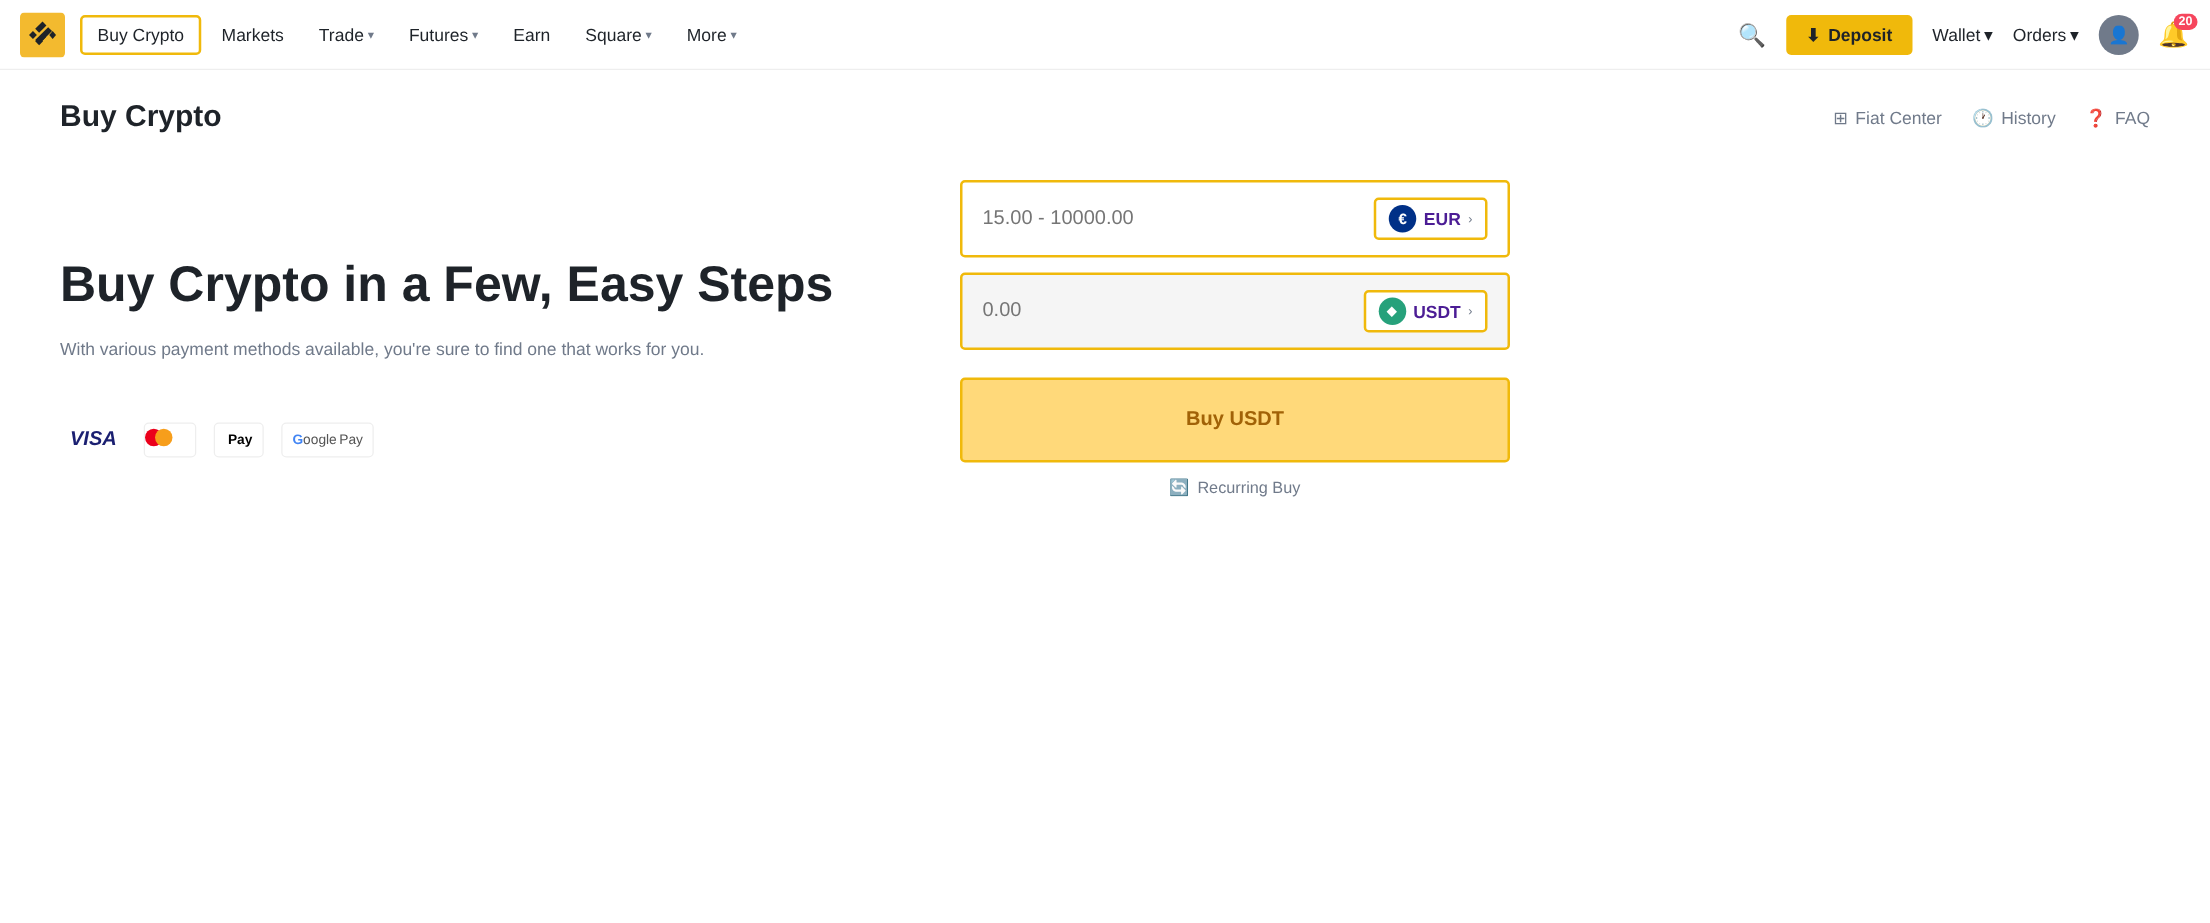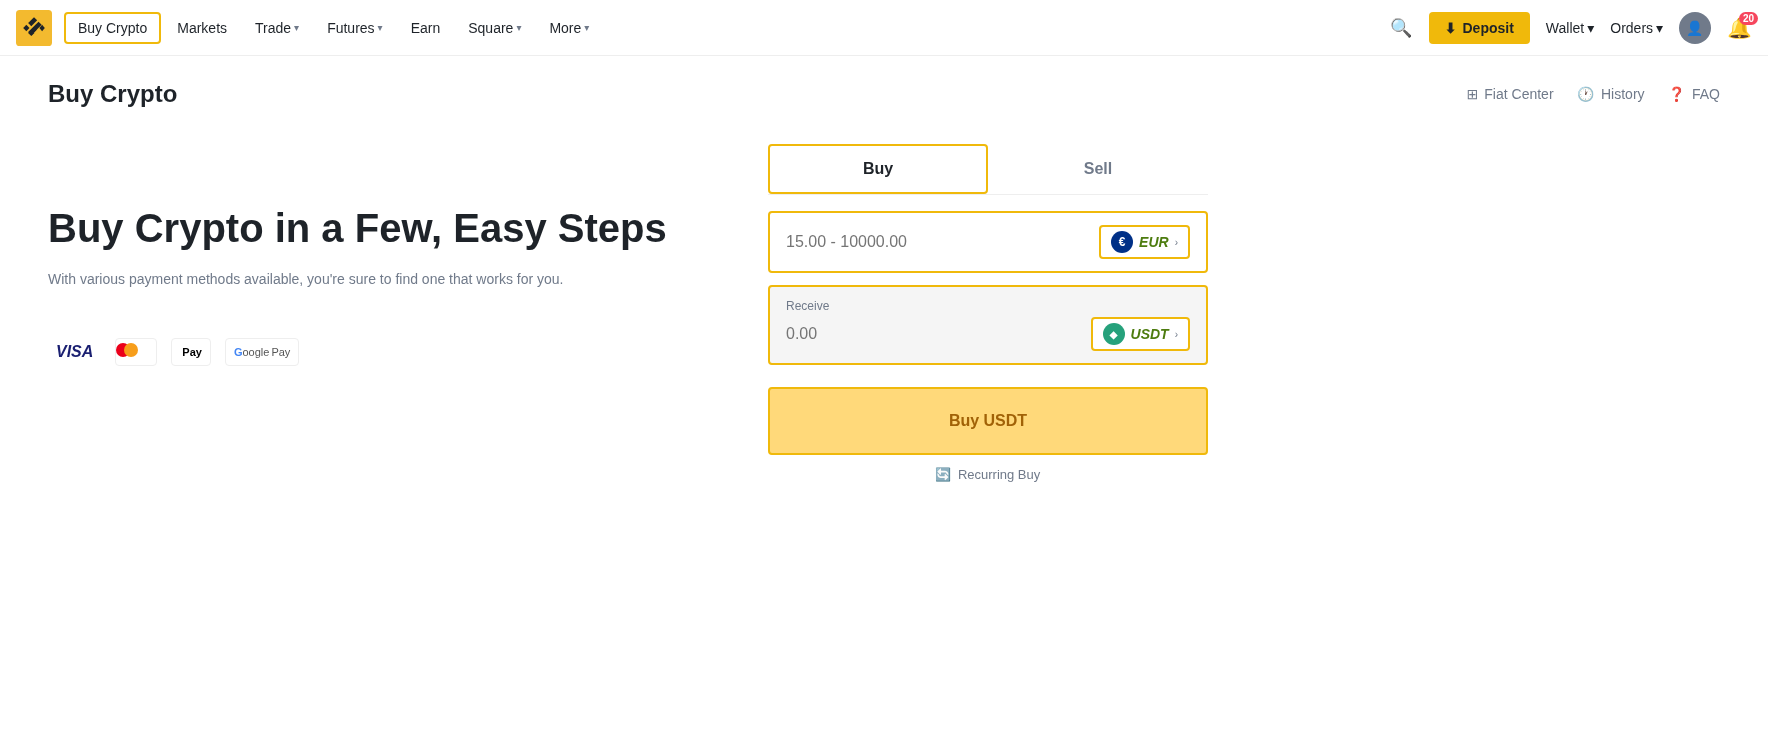--- a/index.html
+++ b/index.html
@@ -112,21 +112,21 @@
       border: 2px solid #f0b90b; border-radius: 4px; padding: 4px 10px;
       cursor: pointer; background: white;
     }
     .currency-icon {
       width: 22px; height: 22px; border-radius: 50%;
       display: flex; align-items: center; justify-content: center;
       font-size: 12px; font-weight: 700; color: white;
     }
     .currency-icon.eur { background: #003087; }
     .currency-icon.usdt { background: #26a17b; font-size: 10px; }
-    .currency-name { font-size: 14px; font-weight: 600; color: #4d7c0f; font-style: italic; }
+    .currency-name { font-size: 14px; font-weight: 600; color: #4c1d95; }
     .currency-chevron { font-size: 10px; color: #707a8a; }
 
     
     .buy-btn {
       width: 100%; padding: 23px; background: #ffd97a; color: #a16207;
       border: 2px solid #f0b90b; border-radius: 4px; font-size: 16px;
       font-weight: 600; cursor: pointer; margin-top: 10px; margin-bottom: 12px;
     }
     .recurring-buy {
       display: flex; align-items: center; justify-content: center; gap: 6px;
@@ -242,47 +242,38 @@
         <div class="payment-card" style="font-size:11px;">
           <span style="color:#4285F4; font-weight:700;">G</span>
             <span style="color:#555; font-weight:400;">oogle </span>
             <span style="color:#555; font-weight:400; margin-left:2px;">Pay</span>
         </div>
       </div>
     </div>
 
     <div class="right-panel">
       
-      <div class="tab-container">
-        <button class="tab-btn active">
-          <span>Buy</span>
-        </button>
-        <button class="tab-btn">
-          <span>Sell</span>
-        </button>
-      </div>
 
       
       <div class="form-group">
         <div class="input-box">
           <div class="input-row">
             <input type="text" class="input-value" style="border: none; background: transparent; font-size: 16px; color: rgb(183, 189, 198); flex: 1 1 0%; outline: none; width: 100%;" placeholder="15.00 - 10000.00">
             <div class="currency-selector">
               <div class="currency-icon eur">€</div>
               <span class="currency-name">EUR</span>
               <span class="currency-chevron">›</span>
             </div>
           </div>
         </div>
       </div>
 
       
       <div class="form-group">
         <div class="input-box receive">
-          <div class="input-label">Receive</div>
           <div class="input-row">
             <input type="text" class="input-value" style="border: none; background: transparent; font-size: 16px; color: rgb(183, 189, 198); flex: 1 1 0%; outline: none; width: 100%;" placeholder="0.00">
             <div class="currency-selector">
               <div class="currency-icon usdt">◆</div>
               <span class="currency-name">USDT</span>
               <span class="currency-chevron">›</span>
             </div>
           </div>
         </div>
       </div>

